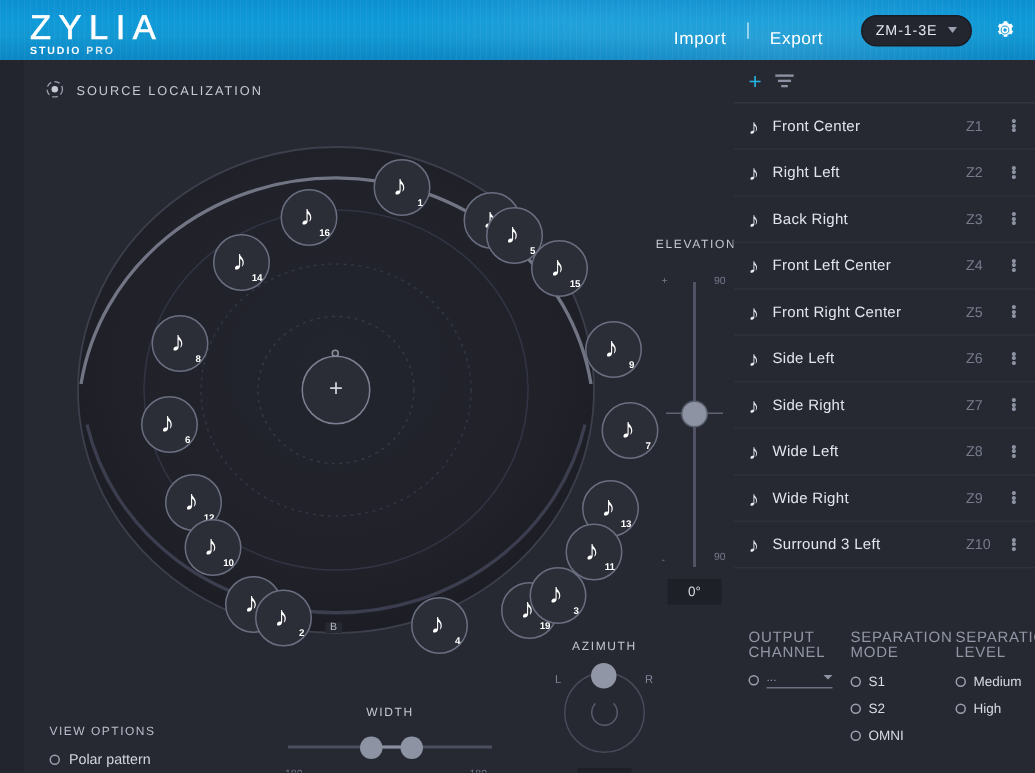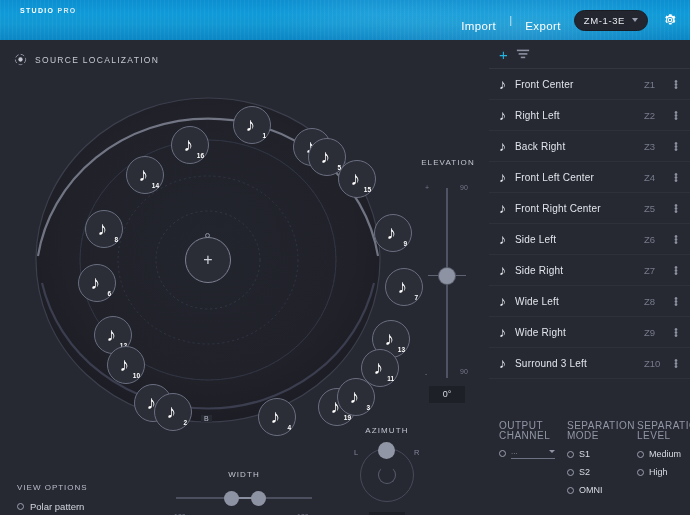--- a/index.html
+++ b/index.html
@@ -49,29 +49,29 @@
   .hlink {
     font-size: 11.5px; color: #ffffff; letter-spacing: .4px;
     cursor: pointer; padding: 2px 3px; margin-top: 12px;
   }
   .hsep { color: #bfe4f5; font-size: 11.5px; }
   .device-select {
     background: #24262f; color: #e6e8ef;
     border-radius: 11px; height: 21px; min-width: 64px;
     display: flex; align-items: center; justify-content: center; gap: 7px;
     font-size: 9.5px; letter-spacing: .6px; padding: 0 9px;
-    cursor: pointer; border: 1px solid #1a1c24;
+    cursor: pointer; border: 1px solid #1a1c24; margin-left: 12px;
   }
   .caret { width: 0; height: 0; border-left: 3.5px solid transparent;
     border-right: 3.5px solid transparent; border-top: 4px solid #9aa0b0; }
   .gear { width: 16px; height: 16px; cursor: pointer; margin-left: 4px; }
 
   
   .main {
-    position: absolute; left: 0; top: 40px; width: 489px; height: 475px;
+    position: absolute; left: 16px; top: 40px; width: 489px; height: 475px;
     background: #272932;
   }
   .sl-header {
     position: absolute; left: 14px; top: 13px;
     display: flex; align-items: center; gap: 8px;
   }
   .sl-title {
     font-size: 8.5px; letter-spacing: 1.3px; color: #c7cad4;
   }
   .viz {
@@ -216,20 +216,21 @@
 </head>
 <body>
 
 <div id="app">
 
   <div class="header">
     <div class="header-stripes"></div>
     <div class="header-wave"></div>
 
     <div class="logo">
+      <div class="logo-main">ZYLIA</div>
       <div class="logo-sub"><span>STUDIO </span><span class="pro">PRO</span></div>
     </div>
 
     <div class="header-right">
       <div class="hlink">Import</div>
       <div class="hsep">|</div>
       <div class="hlink">Export</div>
       <div class="device-select">
         <span>ZM-1-3E</span>
         <span class="caret"></span>

